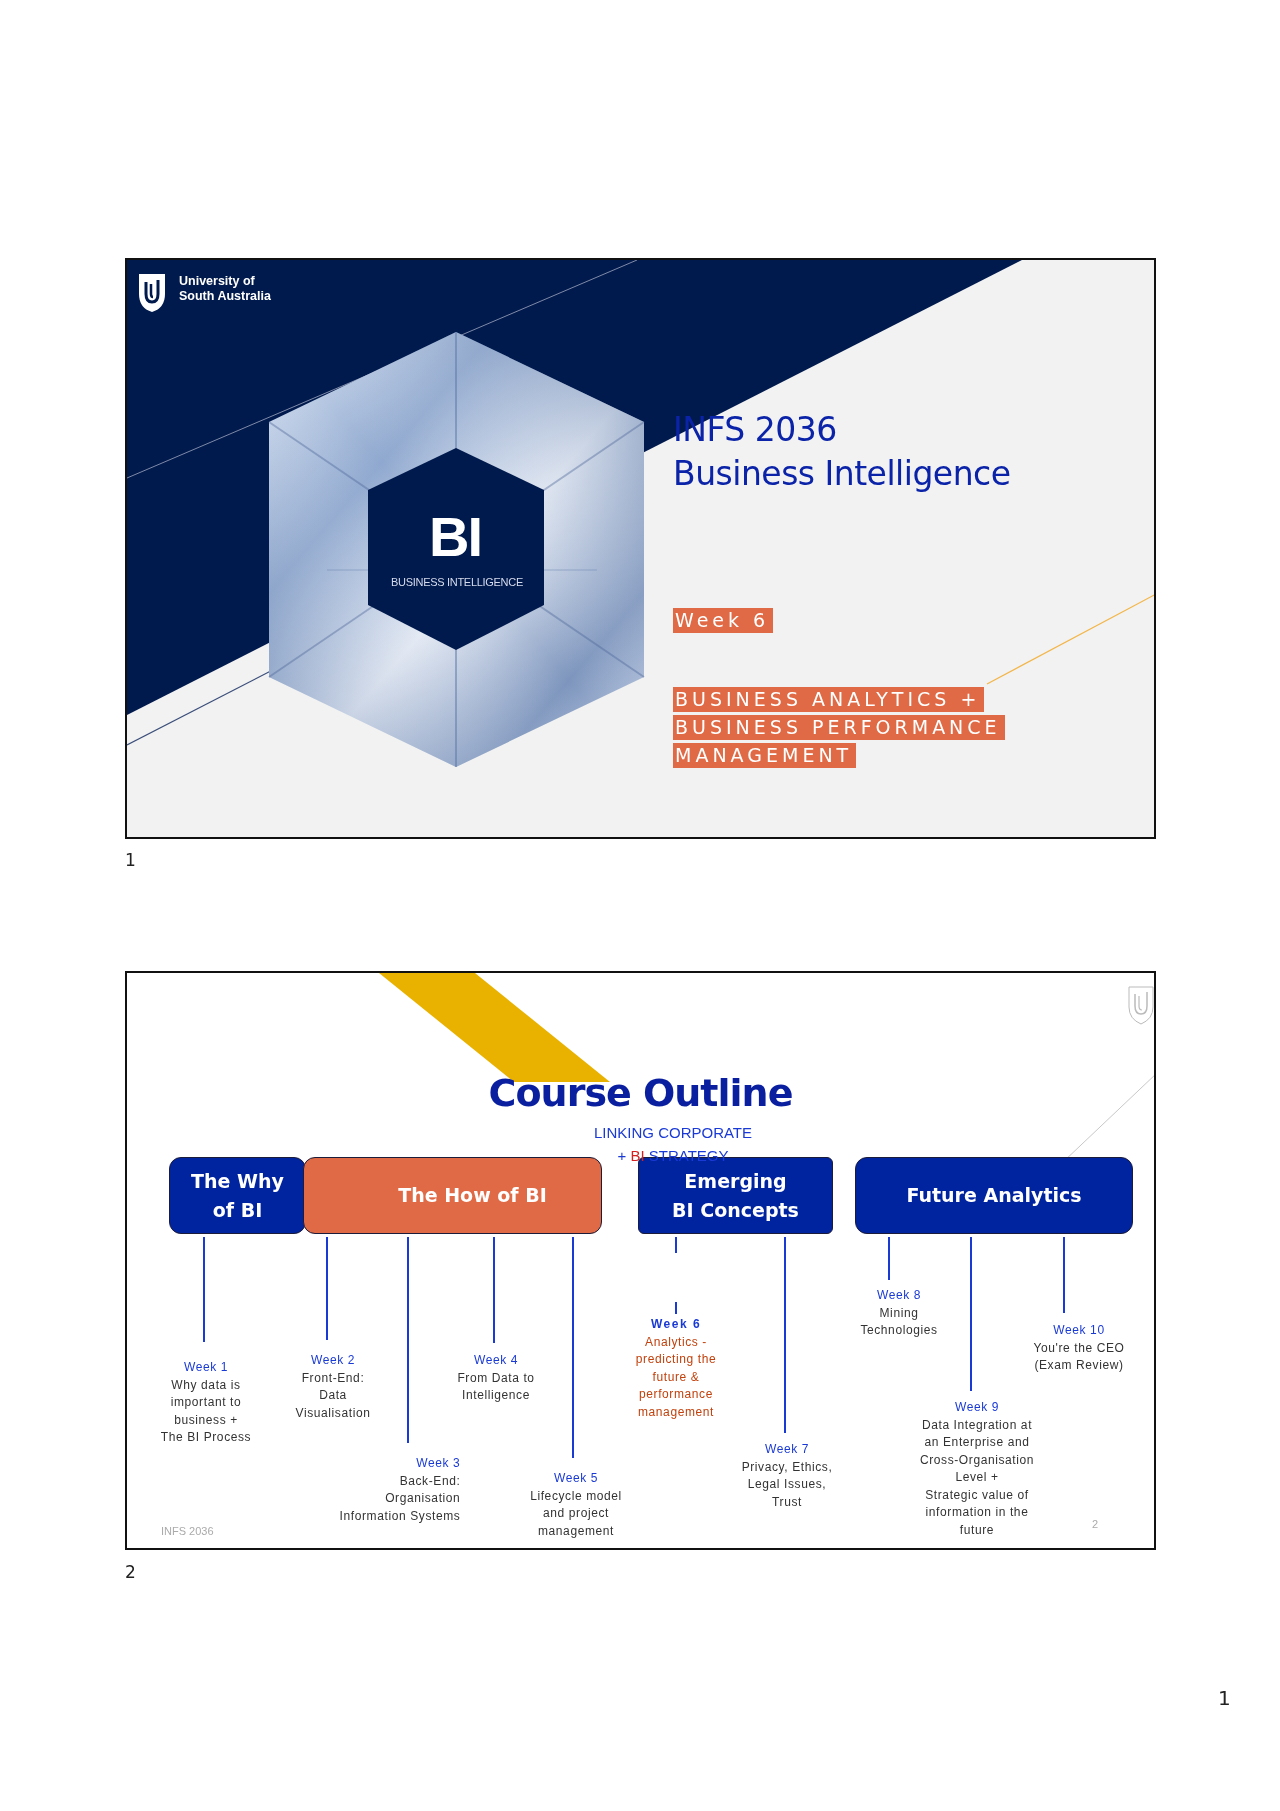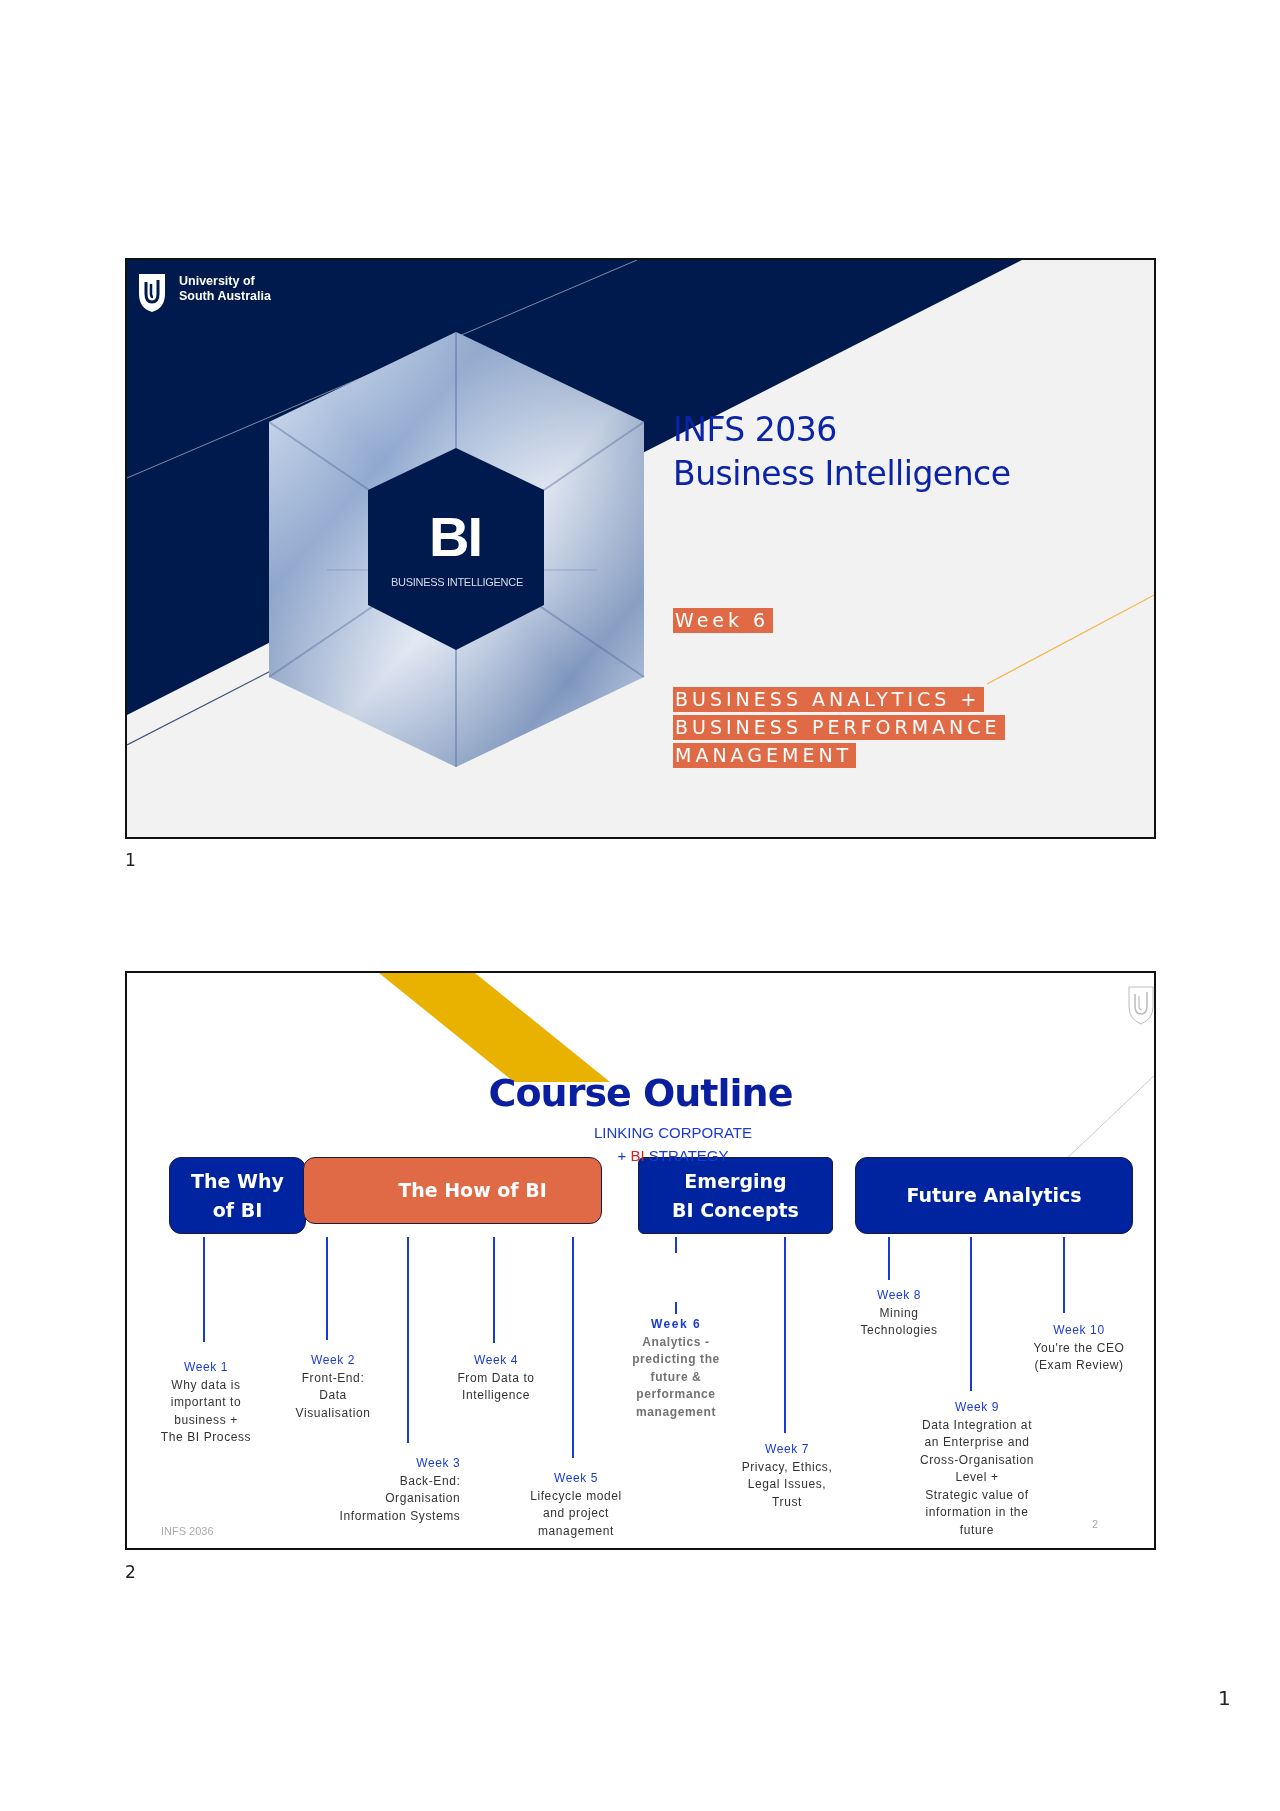--- a/index.html
+++ b/index.html
@@ -17,21 +17,21 @@
   .topic-tag{position:absolute;left:546px;top:425px;width:350px;}
   .bi-big{position:absolute;left:273px;top:244px;width:110px;text-align:center;color:#fff;font-weight:bold;font-size:56px;letter-spacing:-2px;}
   .bi-small{position:absolute;left:250px;top:316px;width:160px;text-align:center;color:#d6dbec;font-size:11px;letter-spacing:-0.3px;}
   .co-title{position:absolute;left:0;width:100%;top:98px;text-align:center;color:#0a1fa0;font-weight:bold;font-size:38px;font-family:"DejaVu Sans",sans-serif;letter-spacing:-1px;}
   .cat{position:absolute;box-sizing:border-box;border:1.5px solid #1b1b3a;border-radius:12px;color:#fff;font-weight:bold;font-family:"DejaVu Sans",sans-serif;font-size:19px;display:flex;align-items:center;justify-content:center;text-align:center;line-height:29px;}
   .cat.blue{background:#0023a0;}
   .cat.orange{background:#e06a45;}
   .vline{position:absolute;width:2px;background:#1a3ad6;}
   .wk{position:absolute;text-align:center;font-size:12px;line-height:17.5px;color:#333;letter-spacing:0.6px;white-space:nowrap;transform:translateX(-50%);}
   .wk .h{color:#1a3ad6;}
-  .wk.red .b{color:#737373;font-weight:bold;}
+  .wk.red .b{color:#c2410c;}
   .wk.red .h{font-weight:bold;letter-spacing:1.5px;}
   .link-text{position:absolute;left:456px;top:148px;width:180px;text-align:center;color:#1a3ad6;font-size:15px;line-height:23px;}
   .link-text .r{color:#d61f1f;}
   .footer-l{position:absolute;left:34px;top:552px;color:#aaa;font-size:11px;}
   .footer-r{position:absolute;left:965px;top:545px;color:#aaa;font-size:11px;}
 </style>
 </head>
 <body>
 
 <div id="slide1" class="slide">
@@ -104,21 +104,21 @@
     <path d="M2,2 H26 V22 Q26,34 14,39 Q2,34 2,22 Z" fill="none" stroke="#bbb" stroke-width="1"></path>
     <path d="M8,9 V21 Q8,29 14,29 Q20,29 20,21 V7" fill="none" stroke="#bbb" stroke-width="1.5"></path>
     <path d="M12,11 V21 Q12,25 15,25" fill="none" stroke="#bbb" stroke-width="1.2"></path>
   </svg>
 
   <div class="co-title">Course Outline</div>
 
   <div class="cat blue" style="left:9px;top:184px;width:137px;height:77px;margin-left:33px;">
     <div><span>The Why</span><br><span>of BI</span></div>
   </div>
-  <div class="cat orange" style="left:176px;top:184px;width:299px;height:67px;padding-left:40px;">
+  <div class="cat orange" style="left:176px;top:184px;width:299px;height:77px;padding-left:40px;">
     <span>The How of BI</span>
   </div>
   <div class="cat blue" style="left:511px;top:184px;width:195px;height:77px;border-radius:6px;">
     <div><span>Emerging</span><br><span>BI Concepts</span></div>
   </div>
   <div class="cat blue" style="left:728px;top:184px;width:278px;height:77px;">
     <span>Future Analytics</span>
   </div>
 
   <div class="vline" style="left:76px;top:264px;height:105px;"></div>

